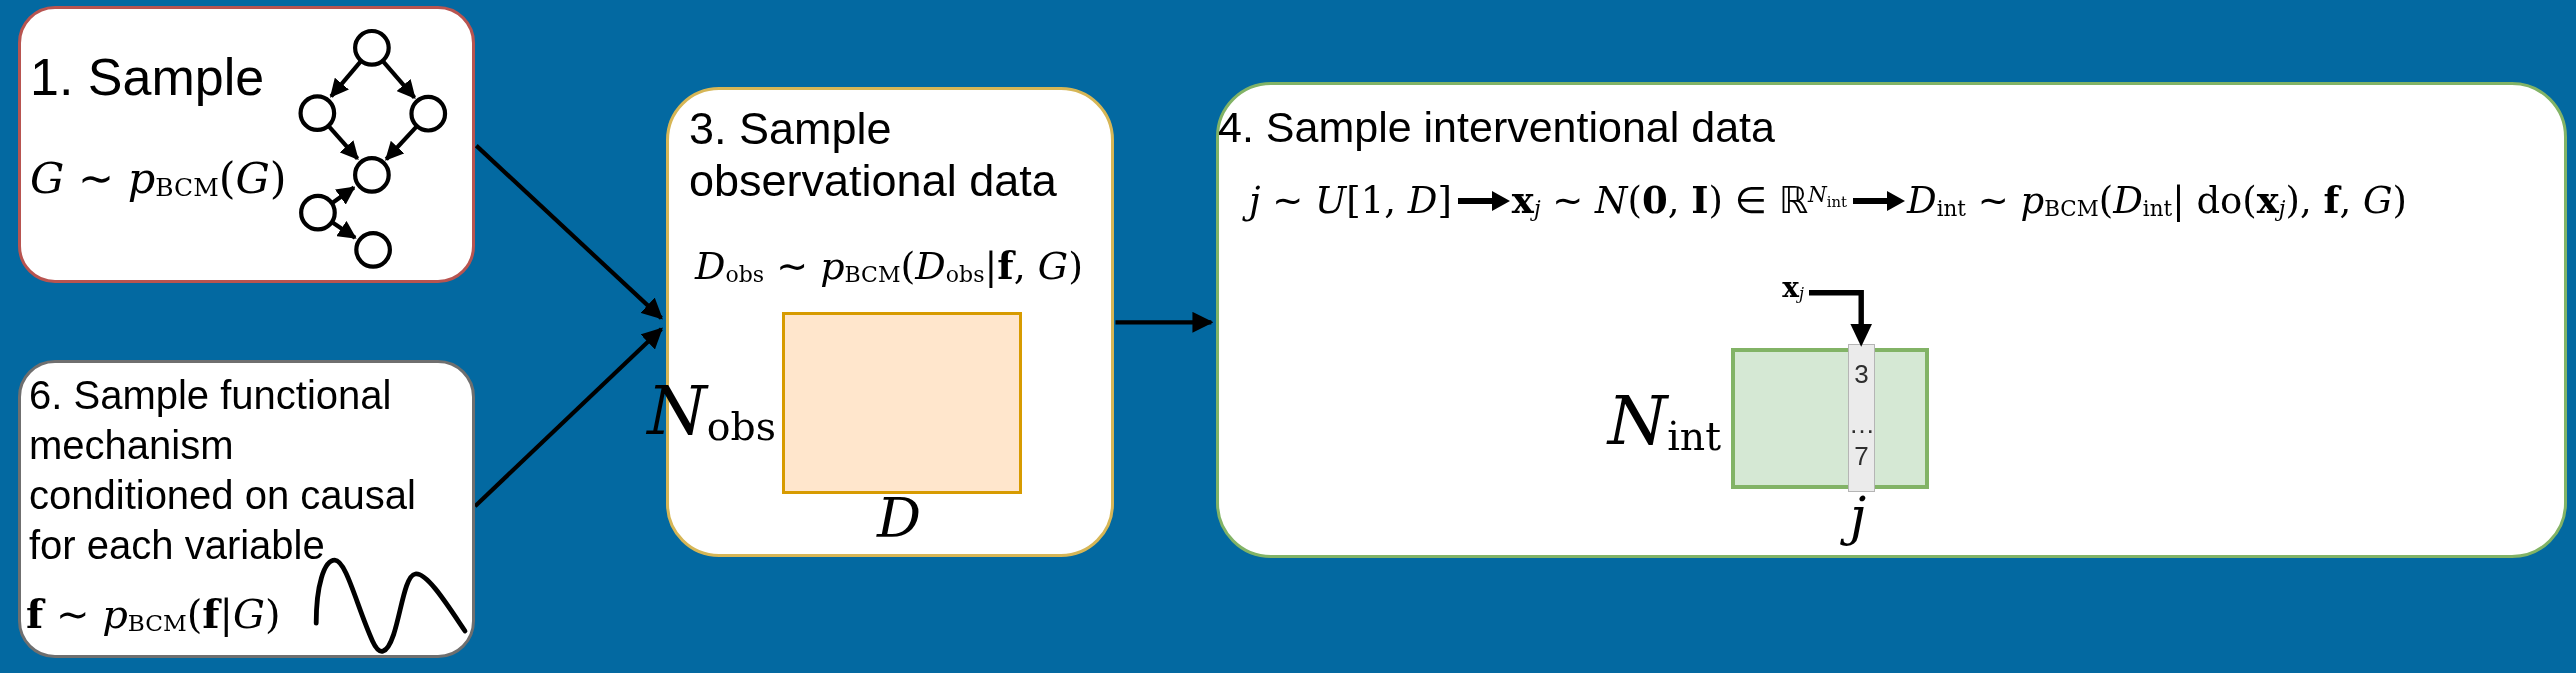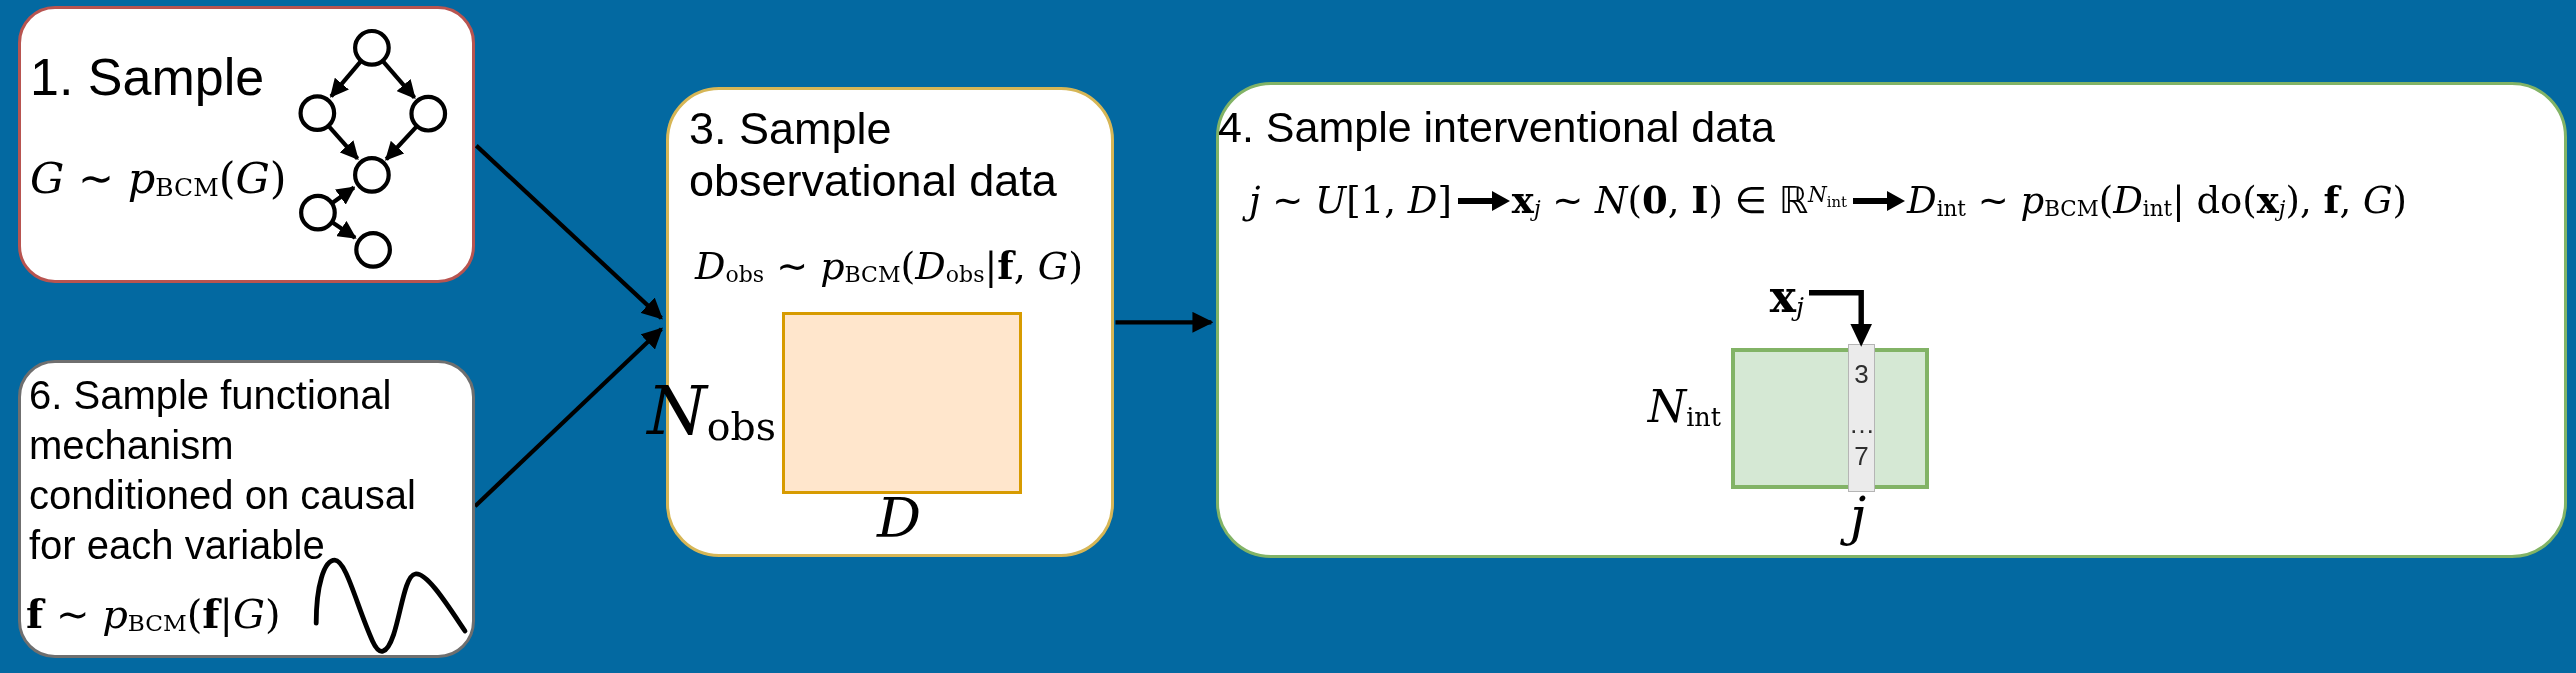--- a/index.html
+++ b/index.html
@@ -101,22 +101,22 @@
   </div>
   <div class="abs sans" style="left:1218px;top:103px;font-size:43px;line-height:48px;">4. Sample interventional data</div>
   <div class="abs math" style="left:1249px;top:178px;font-size:37px;"><span class="it">j</span><span class="rm sim"> ∼ </span><span class="scr">U</span><span class="rm">[1, </span><span class="it">D</span><span class="rm">]</span><span class="marr"></span><span class="bf">x</span><span class="isub">j</span><span class="rm sim"> ∼ </span><span class="scr">N</span><span class="rm">(</span><span class="bf">0</span><span class="rm">, </span><span class="bf">I</span><span class="rm">)</span><span class="elem"> ∈ </span><span class="bb">ℝ</span><span class="sup">N</span><span class="supsub">int</span><span class="marr"></span><span class="scr">D</span><span class="sub">int</span><span class="rm sim"> ∼ </span><span class="it">p</span><span class="sub">BCM</span><span class="rm">(</span><span class="scr">D</span><span class="sub">int</span><span class="rm">| do(</span><span class="bf">x</span><span class="isub">j</span><span class="rm">), </span><span class="bf">f</span><span class="rm">, </span><span class="scr">G</span><span class="rm">)</span></div>
 
   <div class="abs" style="left:1731px;top:348px;width:198px;height:141px;background:#d5e8d4;border:4.2px solid #82b366;box-sizing:border-box;"></div>
   <div class="abs" style="left:1848px;top:344px;width:27px;height:148px;background:#ebebeb;border:1.2px solid #b5b5b5;box-sizing:border-box;">
     <div class="colval" style="margin-top:15.6px;">3</div>
     <div class="colval" style="margin-top:24px;">…</div>
     <div class="colval" style="margin-top:6px;">7</div>
   </div>
-  <div class="abs math" style="left:1588px;top:381px;width:133px;font-size:44px;text-align:right;"><span class="it">N</span><span class="sub">int</span></div>
+  <div class="abs math" style="left:1588px;top:381px;width:133px;font-size:68px;text-align:right;"><span class="it">N</span><span class="sub">int</span></div>
   <div class="abs math" style="left:1816px;top:485px;width:84px;font-size:53px;text-align:center;"><span class="it">j</span></div>
-  <div class="abs math" style="left:1707px;top:271px;width:97px;font-size:44px;text-align:right;"><span class="bf">x</span><span class="isub">j</span></div>
+  <div class="abs math" style="left:1707px;top:271px;width:97px;font-size:28px;text-align:right;"><span class="bf">x</span><span class="isub">j</span></div>
   <svg class="abs" style="left:1803px;top:282px;" width="90" height="72" viewBox="0 0 150 120">
     <path d="M10,18 H97 V75" fill="none" stroke="#000" stroke-width="9"></path>
     <path d="M79,70 L115,70 L97,108 z" fill="#000" stroke="none"></path>
   </svg>
 
 </div>
 
 
 </body></html>

